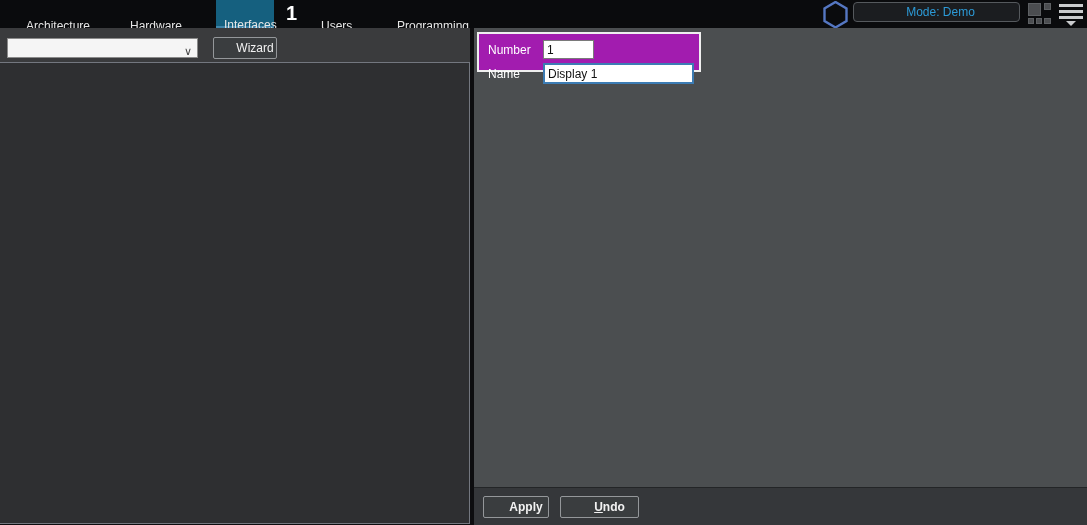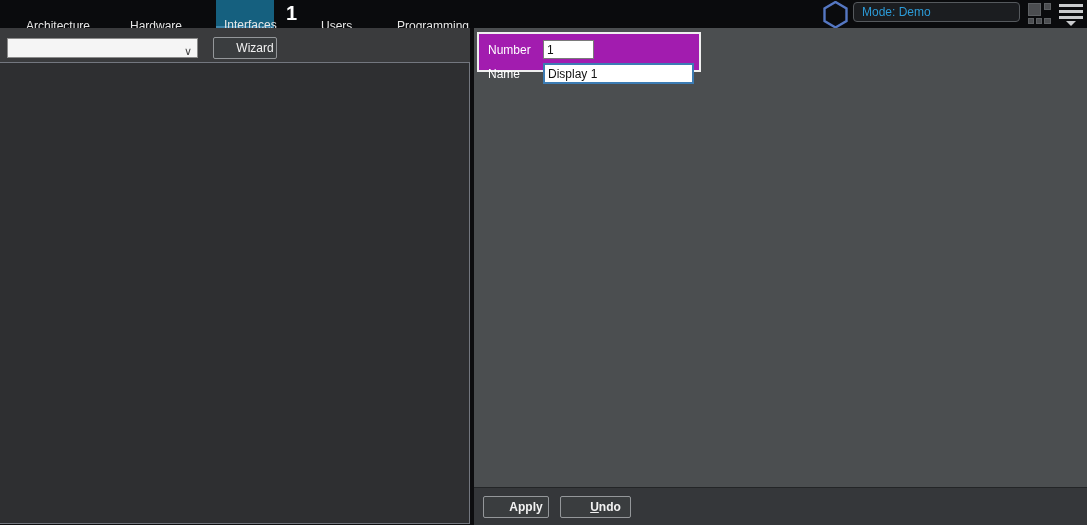--- a/index.html
+++ b/index.html
@@ -11,21 +11,21 @@
   .topbar { position:absolute; left:0; top:0; width:1087px; height:28px; background:#0a0b0d; }
   .tab { position:absolute; top:0; height:28px; line-height:26px; color:#e6e6e6;
          font-size:12px; padding:13px 8px; cursor:default; }
   .tab.selected { background:#15607f; border-bottom:2px solid #4086ab; line-height:24px; }
   .callout { position:absolute; color:#ffffff; font-size:20px; font-weight:bold;
              font-family:"Liberation Sans", sans-serif; }
   #callout1 { left:286px; top:2px; }
   .hexagon { position:absolute; left:822px; top:1px; width:27px; height:27px; }
   .modebox { position:absolute; left:853px; top:2px; width:167px; height:20px;
              background:#1b1d20; border:1px solid #55595d; border-radius:4px;
-             color:#2c9ad6; font-size:12px; line-height:18px; padding-left:8px; }
+             color:#2c9ad6; font-size:12px; line-height:18px; padding-left:8px;text-align:center; }
   .gridicon { position:absolute; left:1028px; top:3px; width:24px; height:21px; }
   .gridicon div { position:absolute; background:#4b4d50; border:1px solid #5d6063; }
   .g-big   { left:0;  top:0;  width:13px; height:13px; }
   .g-tr    { left:16px; top:0; width:7px; height:7px; }
   .g-b1    { left:0;  top:15px; width:6px; height:6px; }
   .g-b2    { left:8px; top:15px; width:6px; height:6px; }
   .g-b3    { left:16px; top:15px; width:7px; height:6px; }
   .burger { position:absolute; left:1059px; top:4px; width:24px; height:22px; }
   .burger .bar { position:absolute; left:0; width:24px; height:3px; background:#c9cbcd; }
   .burger .b1 { top:0; } .burger .b2 { top:6px; } .burger .b3 { top:12px; }
@@ -54,21 +54,21 @@
   #numLabel { left:9px; top:9px; }
   #nameLabel { left:9px; top:33px; }
   .field { position:absolute; background:#ffffff; color:#111; font-size:12px;
            padding:0 3px; font-family:"Liberation Sans", sans-serif; }
   #numInput { left:64px; top:6px; width:51px; height:19px; border:1px solid #7a7a7a; }
   #nameInput { left:64px; top:29px; width:151px; height:21px; border:2px solid #3c7cb4; outline:none; }
   #callout3 { left:506px; top:471px; }
   .bottombar { position:absolute; left:0; bottom:0; width:613px; height:38px;
                background:#35373a; border-top:1px solid #232527;font-weight:bold; }
   #applyBtn { left:9px; top:8px; width:66px; height:22px; line-height:20px; }
-  #undoBtn  { left:86px; top:8px; width:71px; height:22px; line-height:20px; }
+  #undoBtn  { left:86px; top:8px; width:79px; height:22px; line-height:20px; }
   #undoBtn .ukey { text-decoration:underline; }
 </style>
 </head>
 <body>
 
 <div id="app">
 
   <div class="topbar">
     <div class="tab" style="left:18px;">Architecture</div>
     <div class="tab" style="left:122px;">Hardware</div>

